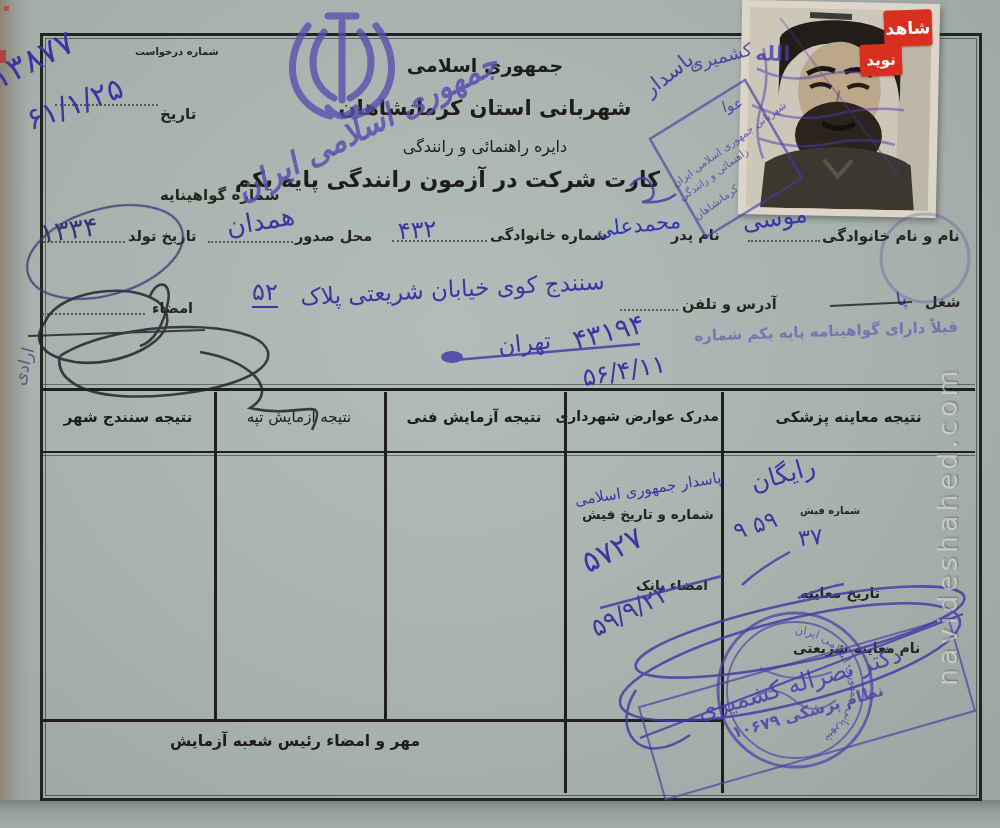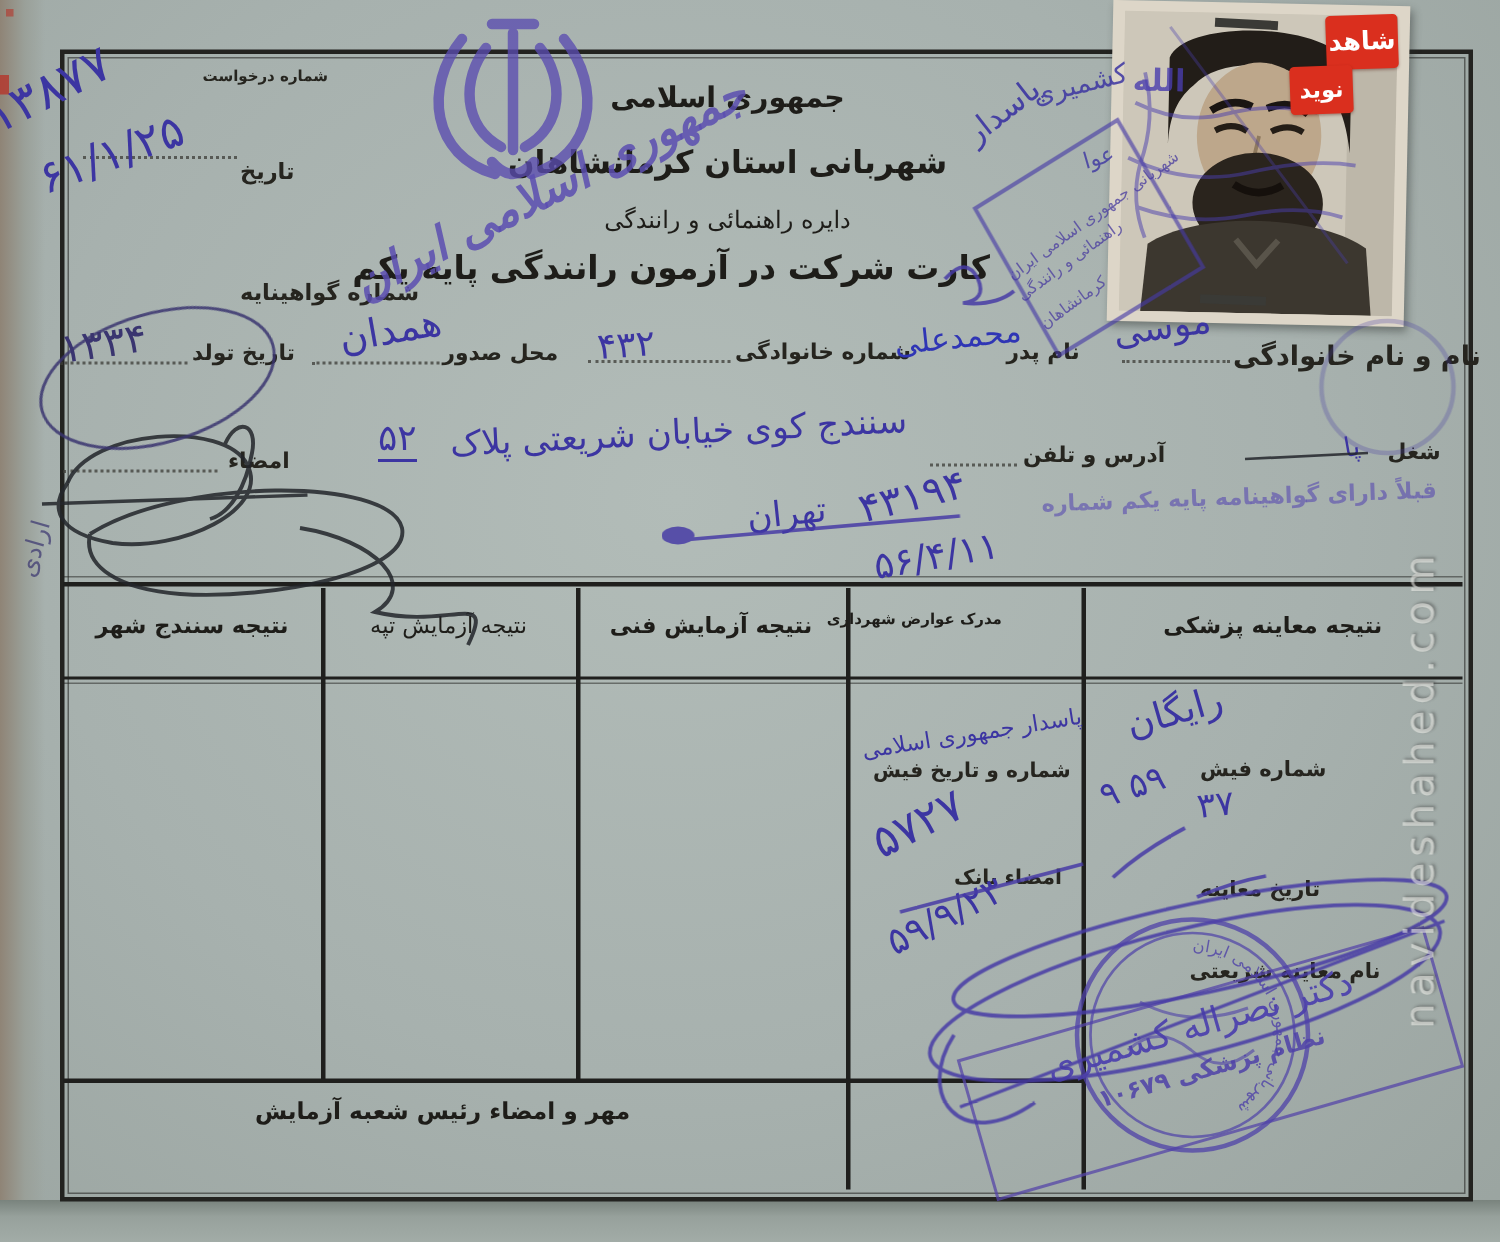--- a/index.html
+++ b/index.html
@@ -116,21 +116,21 @@
       </svg>
     </div>
   </div>
   <div class="staple" style="left:810px;top:13px;width:42px;height:6px;transform:rotate(3deg)"></div>
   <div class="staple" style="left:800px;top:197px;width:44px;height:6px;transform:rotate(2deg)"></div>
 
   <span class="diamond-text" style="left:660px;top:138px;font-size:10.5px;transform:rotate(-36deg)">شهربانی جمهوری اسلامی ایران</span>
   <span class="diamond-text" style="left:672px;top:168px;font-size:10.5px;transform:rotate(-36deg)">راهنمائی و رانندگی</span>
   <span class="diamond-text" style="left:690px;top:196px;font-size:10.5px;transform:rotate(-36deg)">کرمانشاهان</span>
 
-  <span class="lbl" style="left:822px;top:227px;font-size:18px">نام و نام خانوادگی</span>
+  <span class="lbl" style="left:822px;top:227px;font-size:15px">نام و نام خانوادگی</span>
   <div class="dots" style="left:748px;top:240px;width:72px"></div>
   <span class="hand" style="left:742px;top:204px;font-size:24px;transform:rotate(-8deg)">موسی</span>
   <span class="lbl" style="left:671px;top:227px;font-size:14.5px">نام پدر</span>
   <span class="hand handb" style="left:596px;top:213px;font-size:21px;transform:rotate(-6deg)">محمدعلی</span>
   <span class="lbl" style="left:490px;top:227px;font-size:14.5px">شماره خانوادگی</span>
   <div class="dots" style="left:392px;top:240px;width:95px"></div>
   <span class="hand" style="left:398px;top:216px;font-size:24px;letter-spacing:14px;transform:rotate(-4deg)">۴۳۲</span>
   <span class="lbl" style="left:295px;top:228px;font-size:14.5px">محل صدور</span>
   <div class="dots" style="left:208px;top:241px;width:85px"></div>
   <span class="hand" style="left:226px;top:206px;font-size:26px;transform:rotate(-10deg)">همدان</span>
@@ -156,28 +156,28 @@
   <div class="line" style="left:42px;top:388px;width:933px;height:2.5px"></div>
   <div class="line" style="left:42px;top:451px;width:933px;height:2px"></div>
   <div class="line-thin" style="left:42px;top:455px;width:933px;height:1px"></div>
   <div class="line" style="left:214px;top:392px;width:2.5px;height:328px"></div>
   <div class="line" style="left:384px;top:392px;width:2.5px;height:328px"></div>
   <div class="line" style="left:564px;top:392px;width:2.5px;height:401px"></div>
   <div class="line" style="left:721px;top:392px;width:2.5px;height:401px"></div>
   <div class="line" style="left:42px;top:719px;width:681px;height:2.5px"></div>
 
   <div class="hdr" style="left:724px;top:408px;width:249px;font-size:15px;font-weight:700">نتیجه معاینه پزشکی</div>
-  <div class="hdr" style="left:533px;top:408px;width:153px;font-size:10px;font-weight:700">مدرک عوارض شهرداری</div>
+  <div class="hdr" style="left:566px;top:408px;width:153px;font-size:14px;font-weight:700">مدرک عوارض شهرداری</div>
   <div class="hdr" style="left:386px;top:408px;width:176px;font-size:15px;font-weight:700">نتیجه آزمایش فنی</div>
   <div class="hdr" style="left:216px;top:408px;width:166px;font-size:15px;font-weight:400">نتیجه آزمایش تپه</div>
   <div class="hdr" style="left:44px;top:408px;width:168px;font-size:15px;font-weight:700">نتیجه سنندج شهر</div>
   <div class="hdr" style="left:95px;top:732px;width:400px;font-size:15.5px;font-weight:700">مهر و امضاء رئیس شعبه آزمایش</div>
 
   <span class="hand" style="left:750px;top:460px;font-size:25px;transform:rotate(-16deg)">رایگان</span>
-  <span class="lbl" style="left:800px;top:505px;font-size:14px">شماره فیش</span>
+  <span class="lbl" style="left:800px;top:505px;font-size:10px">شماره فیش</span>
   <span class="hand" style="left:798px;top:524px;font-size:23px;transform:rotate(-6deg)">۳۷</span>
   <span class="hand" style="left:733px;top:512px;font-size:23px;transform:rotate(-18deg)">۵۹ ۹</span>
   <span class="lbl" style="left:800px;top:585px;font-size:14px">تاریخ معاینه</span>
   <span class="lbl" style="left:793px;top:640px;font-size:14px">نام معاینه شریعتی</span>
 
   <span class="hand" style="left:574px;top:480px;font-size:15px;transform:rotate(-9deg)">پاسدار جمهوری اسلامی</span>
   <span class="lbl" style="left:582px;top:506px;font-size:13.5px">شماره و تاریخ فیش</span>
   <span class="hand" style="left:580px;top:532px;font-size:30px;transform:rotate(-27deg)">۵۷۲۷</span>
   <span class="lbl" style="left:636px;top:577px;font-size:13.5px">امضاء بانک</span>
   <span class="hand" style="left:588px;top:596px;font-size:25px;transform:rotate(-27deg)">۵۹/۹/۲۳</span>

